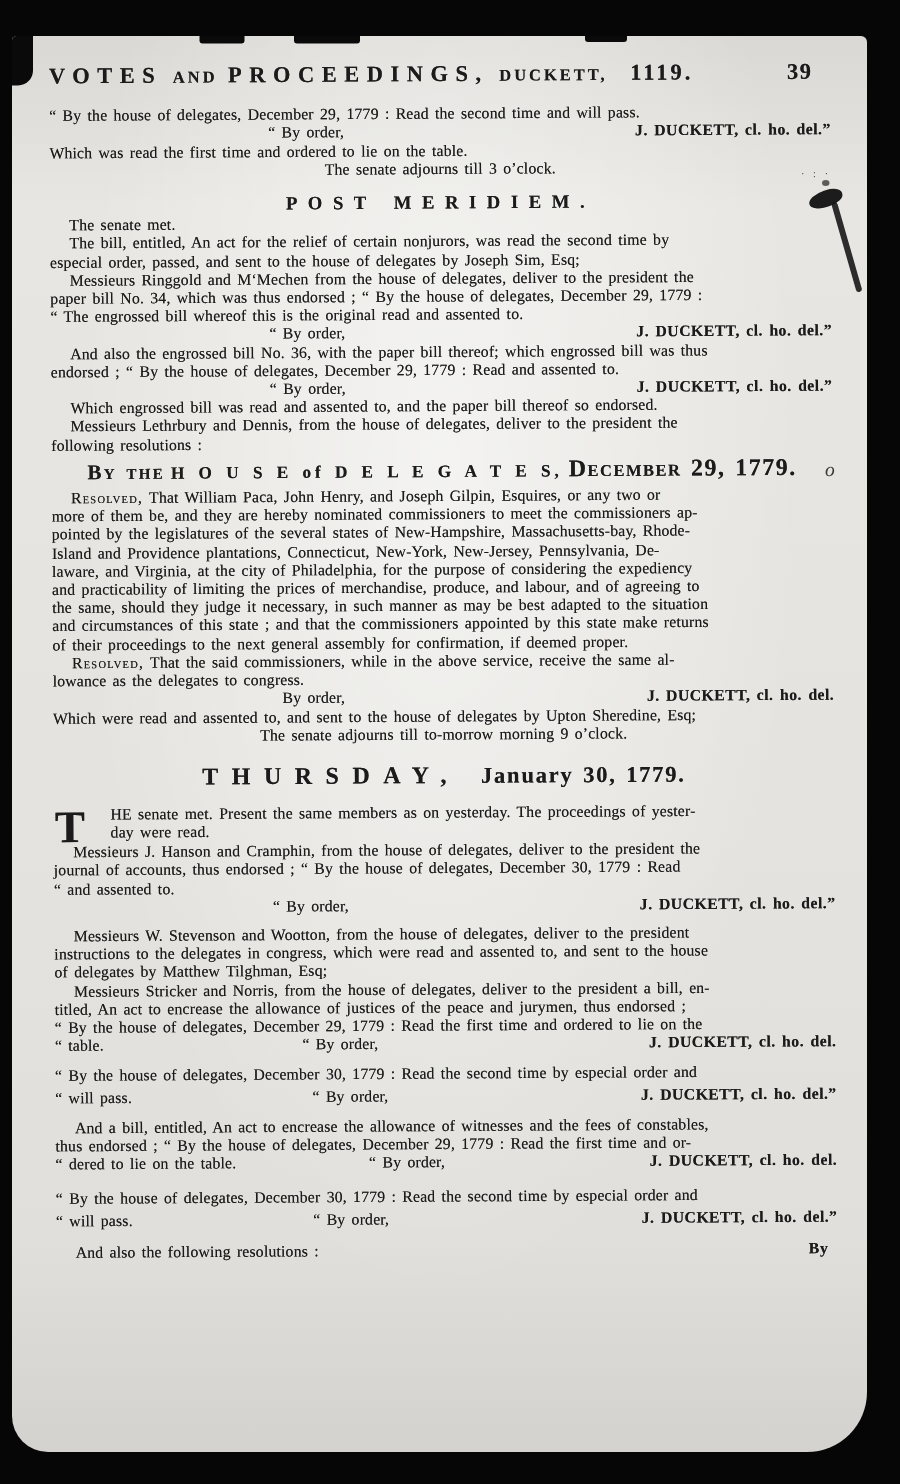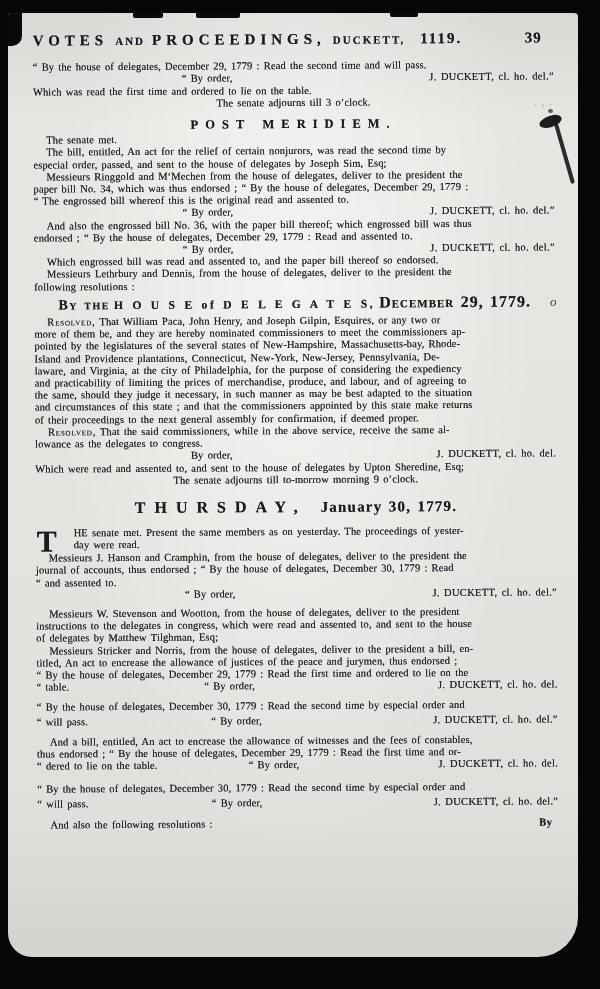--- a/index.html
+++ b/index.html
@@ -2,21 +2,21 @@
 <html><head>
 <meta charset="utf-8">
 <style>
   html,body{margin:0;padding:0;}
   body{
     width:600px;height:989px;position:relative;overflow:hidden;
     background:#060606;
     font-family:"Liberation Serif","DejaVu Serif",serif;
   }
   .paper{
-    position:absolute;left:8px;top:13px;width:570px;height:944px;
+    position:absolute;left:8px;top:24px;width:570px;height:944px;
     background:
       radial-gradient(ellipse at 50% 30%, rgba(255,255,255,.55) 0%, rgba(255,255,255,0) 60%),
       linear-gradient(180deg,#d9d8d4 0%,#e7e6e2 12%,#e4e3df 55%,#e0dfdb 85%,#d3d2ce 100%);
     border-radius:3px 4px 40px 24px;
     overflow:hidden;
   }
   .content{
     position:absolute;left:27px;top:14px;width:521px;
     color:#1b1b1b;
     font-size:10.5px;line-height:12.2px;
@@ -31,21 +31,21 @@
   .h1 .big{font-size:15px;letter-spacing:5px;}
   .h1 .small{font-size:11px;letter-spacing:2px;margin:0 7px;}
   .h1 .year{font-size:15px;letter-spacing:2px;margin-left:8px;}
   .h1 .pageno{font-size:15px;font-weight:700;margin-left:auto;padding-right:12px;letter-spacing:1px;}
   .ln{white-space:nowrap;}
   .indent{text-indent:13px;}
   .sc{font-variant:small-caps;letter-spacing:.8px;}
   .row{display:flex;align-items:baseline;}
   .row .l{flex:0 0 auto;}
   .row .c{flex:1 1 auto;text-align:center;padding-right:48px;}
-  .row .r{flex:0 0 auto;text-align:right;font-weight:400;letter-spacing:.3px;}
+  .row .r{flex:0 0 auto;text-align:right;font-weight:700;letter-spacing:.3px;}
   .centerln{text-align:center;}
   .h-pm{
     text-align:center;font-size:12.5px;font-weight:700;
     letter-spacing:7px;margin:9px 0 3px 0;
   }
   .h-house{text-align:center;margin:5px 0 4px 0;white-space:nowrap;}
   .h-house .pre{font-variant:small-caps;font-size:14px;letter-spacing:1.5px;font-weight:700;}
   .h-house .main{font-size:11.5px;letter-spacing:2.6px;font-weight:700;margin:0 4px;}
   .h-house .date{font-variant:small-caps;font-size:16px;letter-spacing:1px;font-weight:600;}
   .h-day{text-align:center;margin:15px 0 11px 0;white-space:nowrap;}

